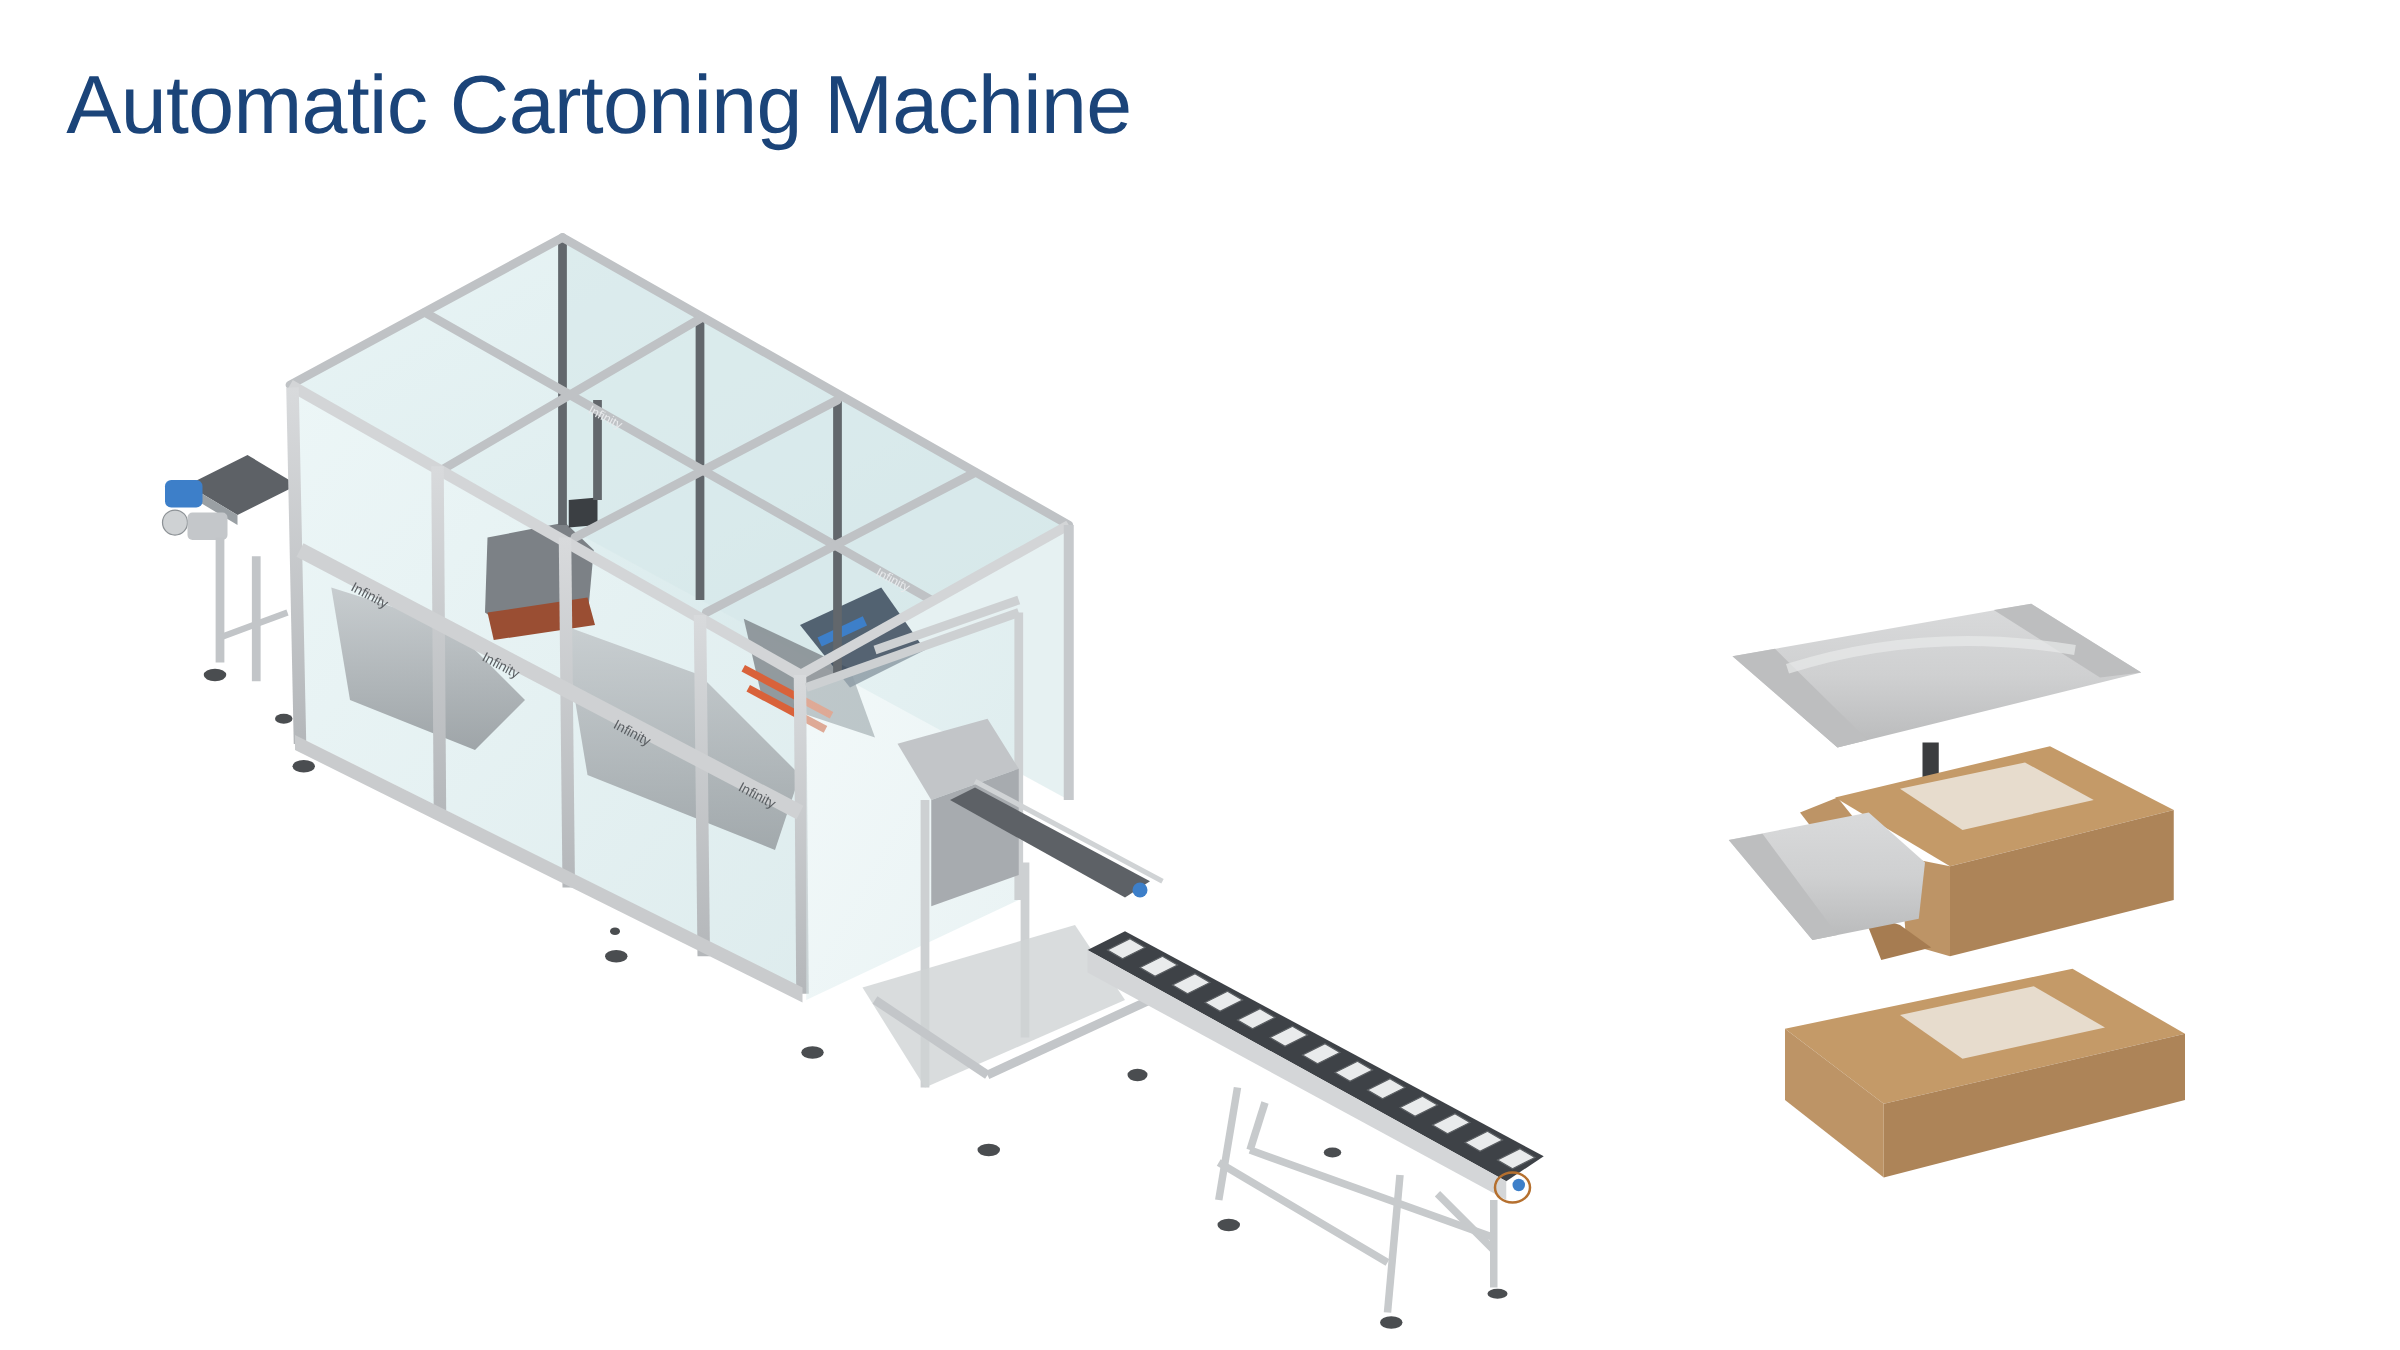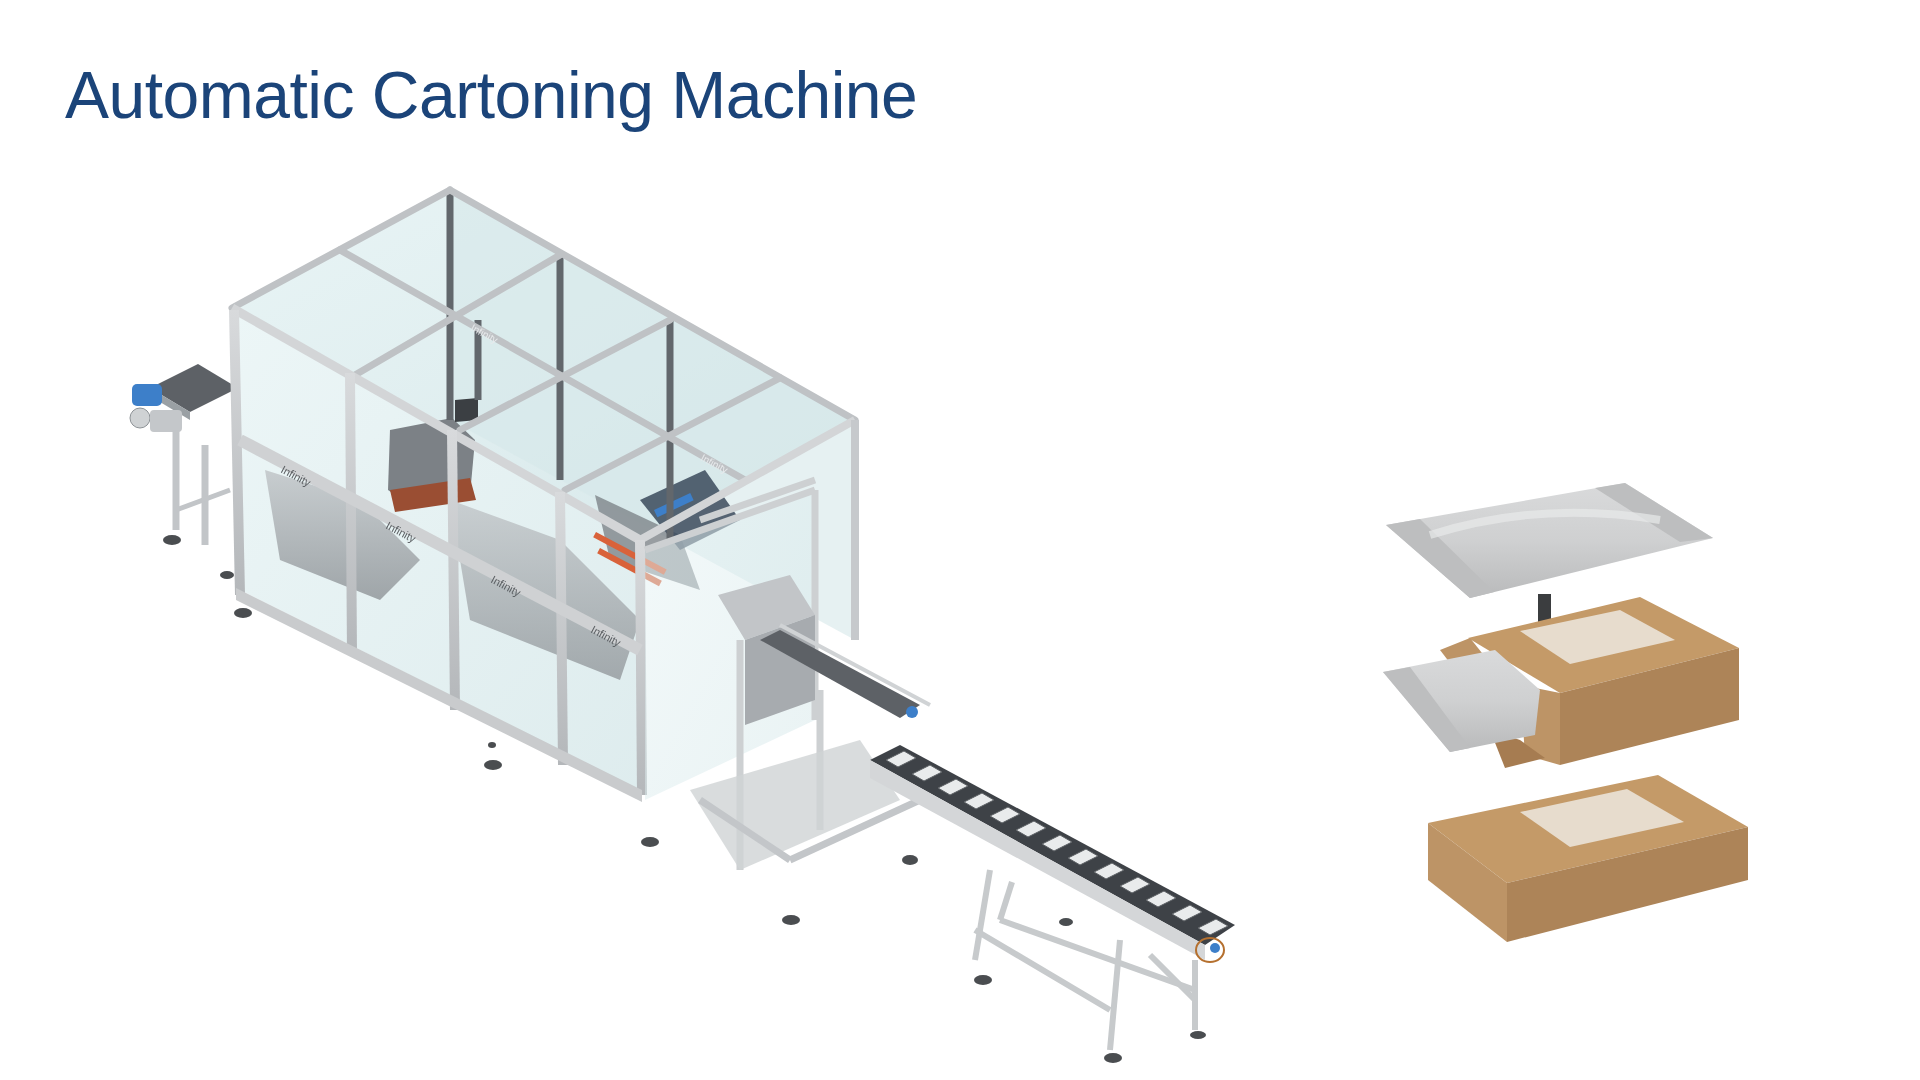--- a/index.html
+++ b/index.html
@@ -1,21 +1,21 @@
 <!DOCTYPE html>
 <html><head>
 <meta charset="utf-8">
 <style>
   html, body { margin:0; padding:0; background:#ffffff; }
   body { width:1920px; height:1080px; position:relative; overflow:hidden; font-family:"Liberation Sans", sans-serif; }
   .slide-title {
     position:absolute; left:49px; top:42px;
     font-family:"Liberation Sans", sans-serif;
     font-size:66px; font-weight:400; letter-spacing:-0.5px;
-    color:#1b4479; margin:16px; line-height:1.15; white-space:nowrap;
+    color:#1b4479; margin:4px; line-height:1.15; white-space:nowrap;
   }
   .figure { position:absolute; }
   .machine { left:0; top:0; width:1920px; height:1080px; }
   .process { left:0; top:0; width:1920px; height:1080px; }
 </style>
 </head>
 <body>
 
 <h1 class="slide-title">Automatic Cartoning Machine</h1>
 

